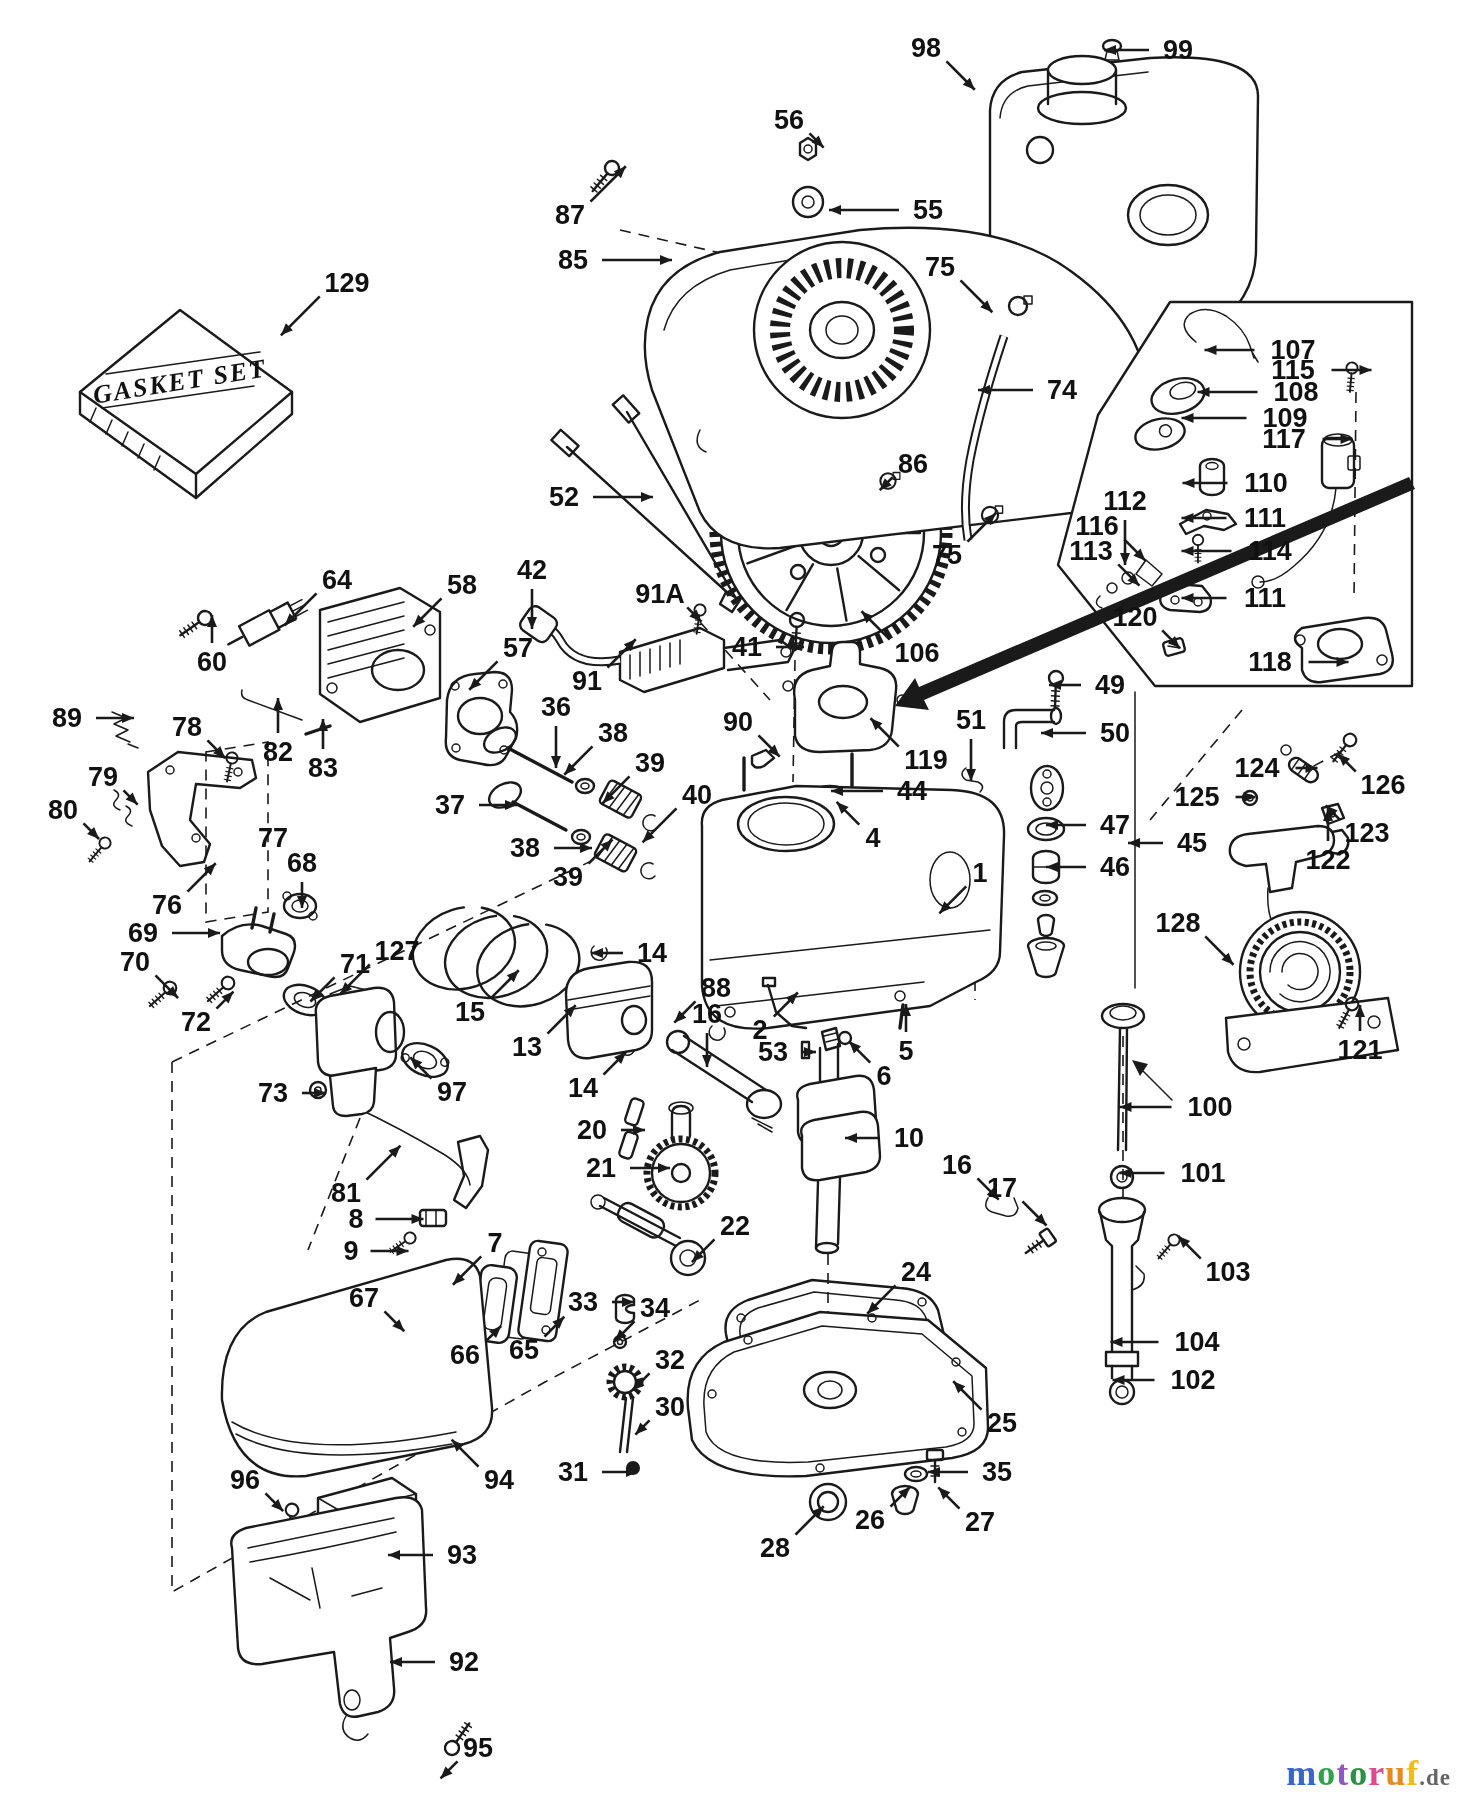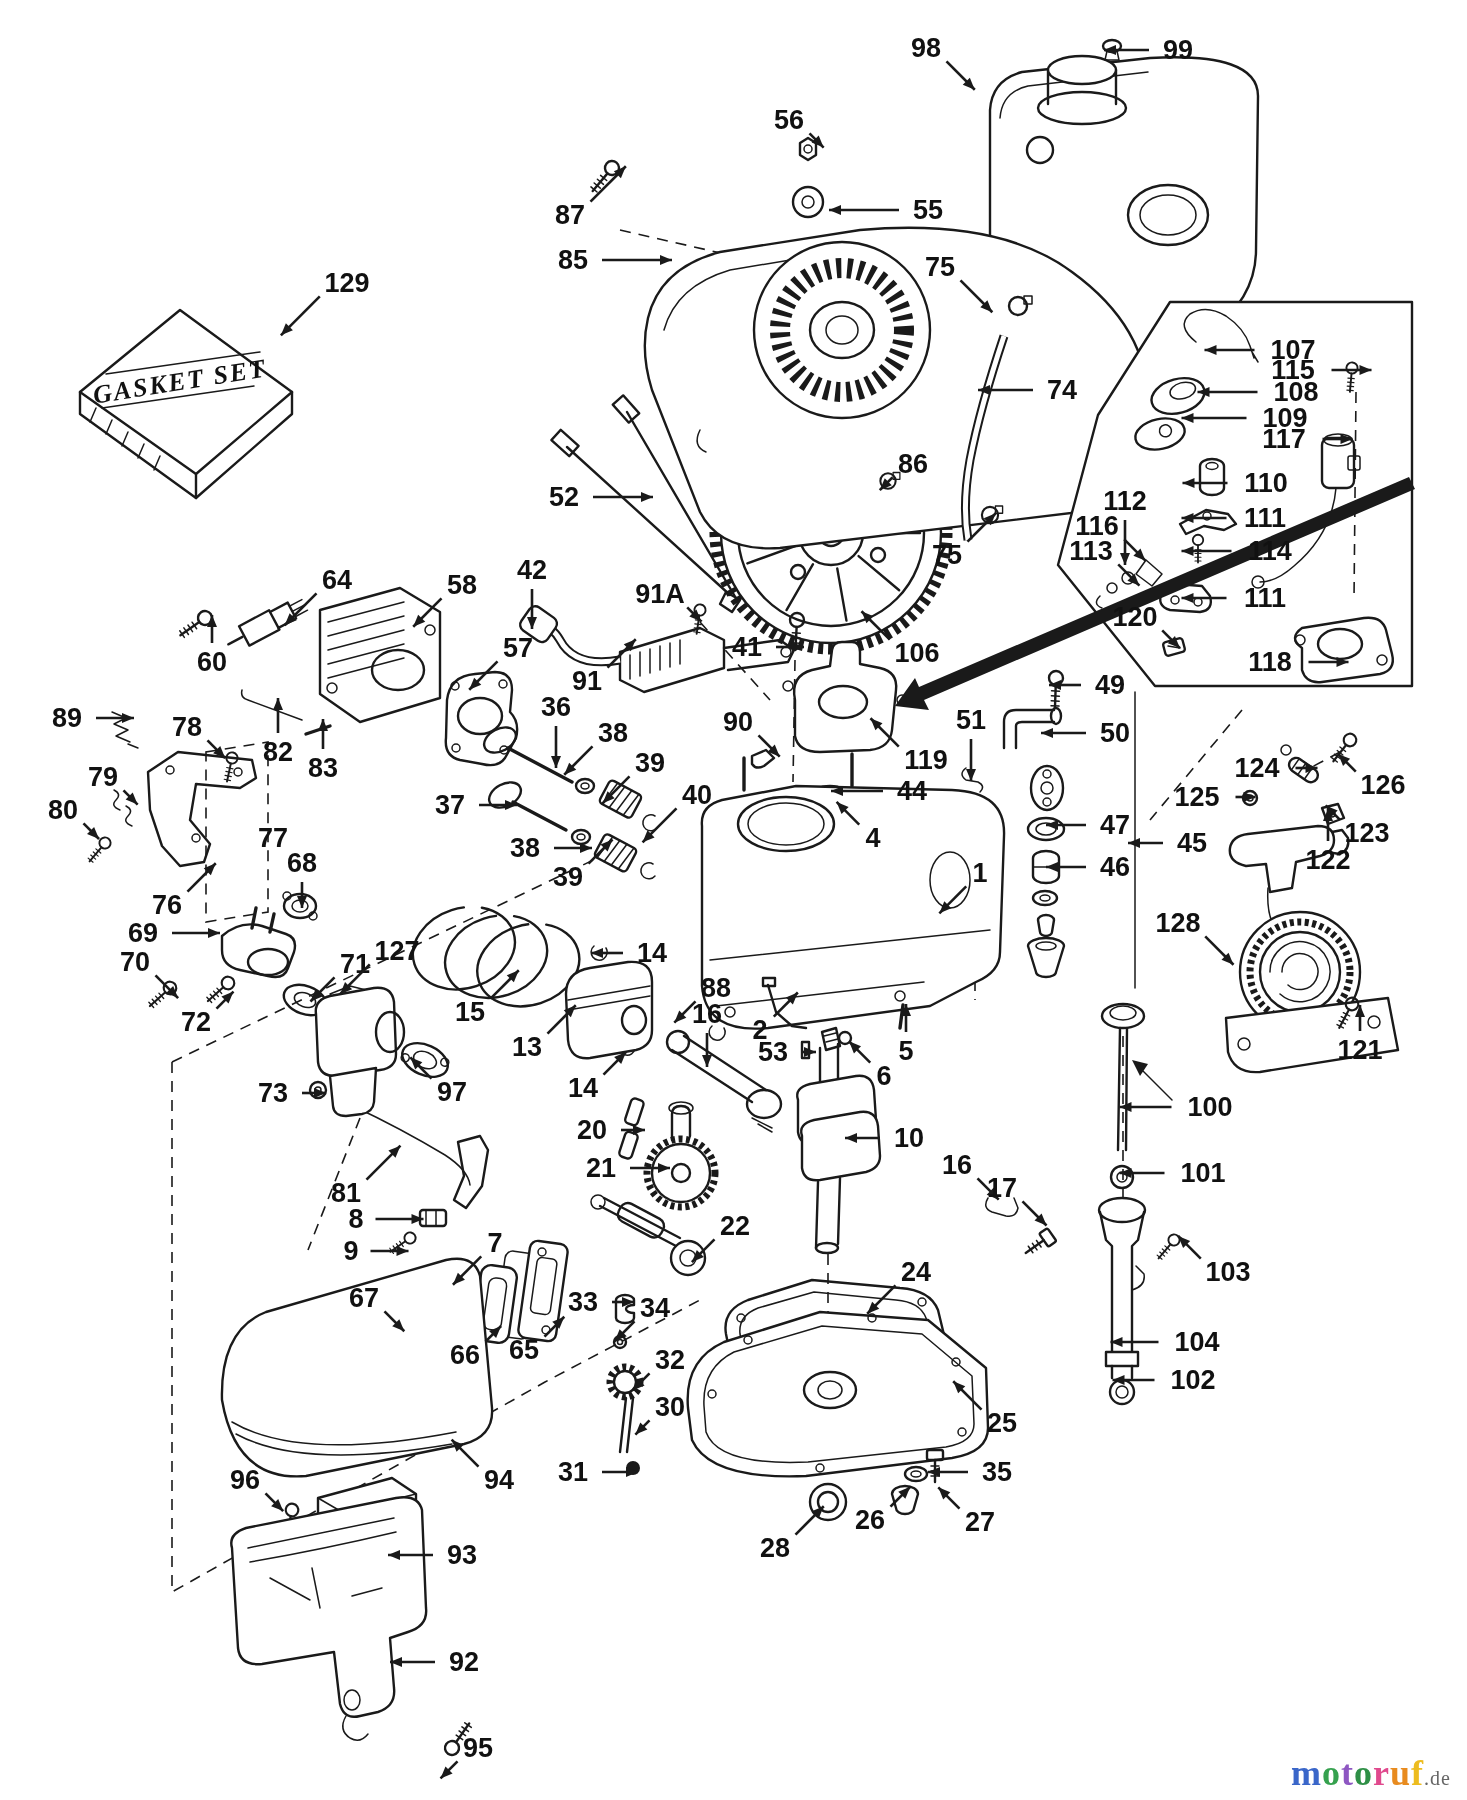--- a/index.html
+++ b/index.html
@@ -14,21 +14,21 @@
   .teeth{fill:none;stroke:#1a1a1a;stroke-width:11;stroke-dasharray:5 5}
   .slots{fill:none;stroke:#1a1a1a;stroke-width:20;stroke-dasharray:5 6}
   .teethS{fill:none;stroke:#1a1a1a;stroke-width:7;stroke-dasharray:4 3.5}
   .hose{fill:none;stroke:#1a1a1a;stroke-width:9}
   .hosein{fill:none;stroke:#ffffff;stroke-width:5}
   .blk{fill:#1a1a1a;stroke:none}
   .callout-num{font-family:"Liberation Sans",sans-serif;font-weight:bold;font-size:27px;fill:#111;text-anchor:middle}
   .gasket-text{font-family:"Liberation Serif",serif;font-style:italic;font-weight:bold;font-size:26px;fill:#111;text-anchor:middle;letter-spacing:2px}
   .watermark{position:absolute;right:16px;bottom:6px;font-family:"Liberation Serif",serif;
              font-weight:bold;font-size:36px;letter-spacing:1px;cursor:pointer;user-select:none}
-  .watermark .suffix{font-size:20px;font-weight:normal}
+  .watermark .suffix{font-size:23px;font-weight:bold}
 </style>
 </head>
 <body>
 
 <div class="stage">
 <svg width="1467" height="1800" viewBox="0 0 1467 1800" xmlns="http://www.w3.org/2000/svg">
   <defs>
     <g id="screw-sym">
           <circle class="ln" cx="0" cy="0" r="7"></circle>
           <line class="ln" x1="0" y1="7" x2="0" y2="30"></line>

